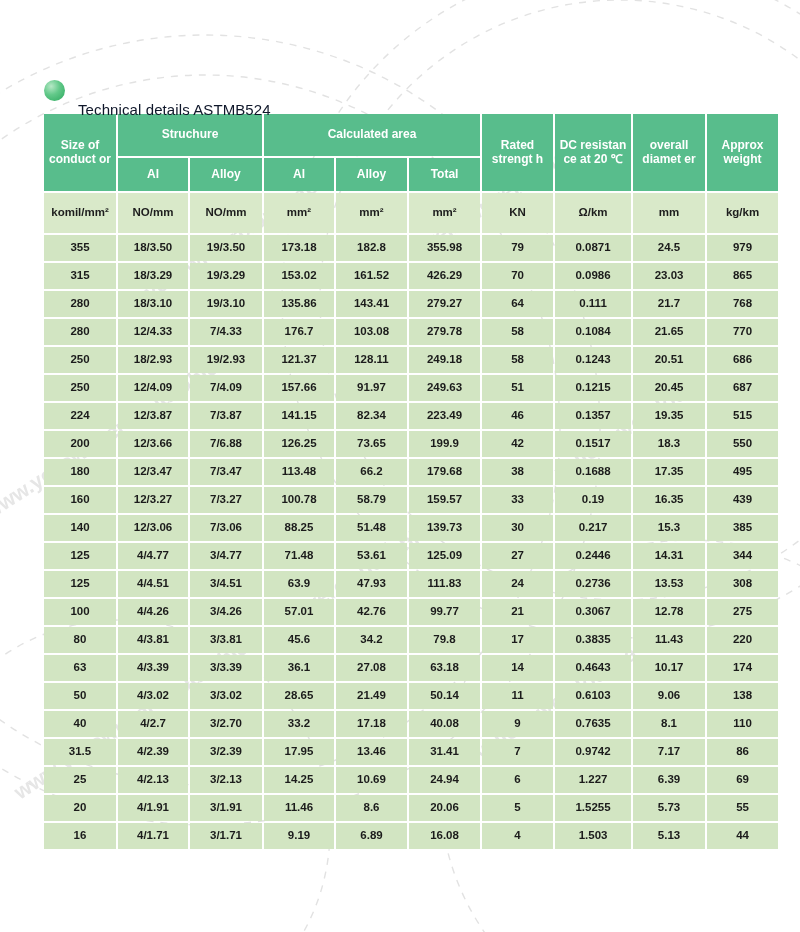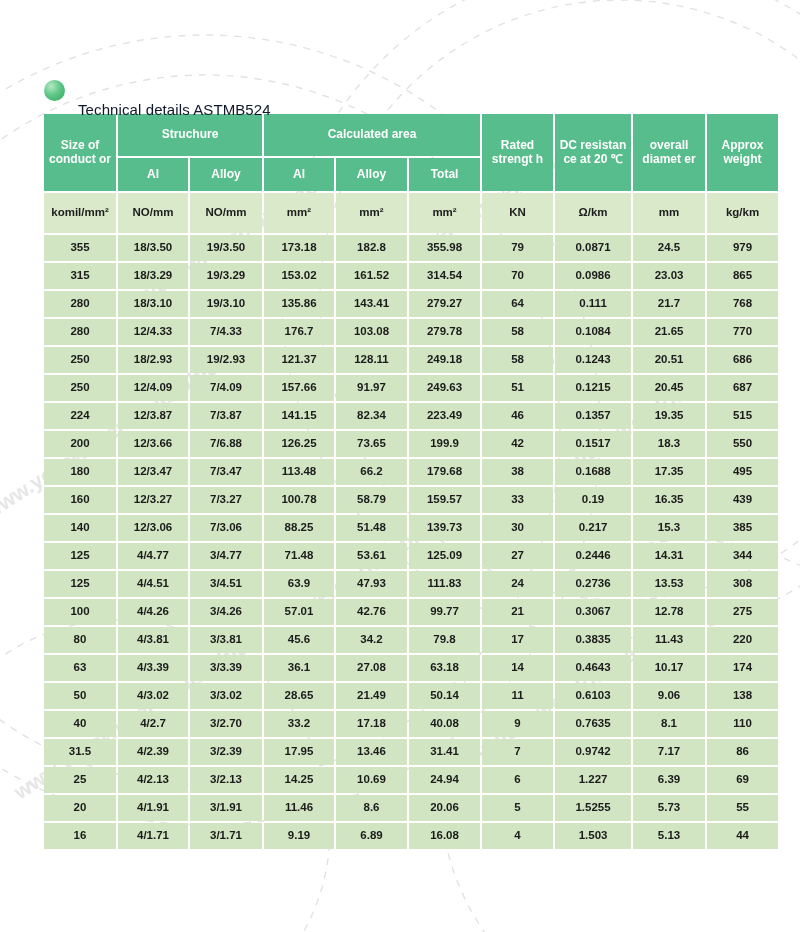--- a/index.html
+++ b/index.html
@@ -179,21 +179,21 @@
         <td>0.0871</td>
         <td>24.5</td>
         <td>979</td>
       </tr>
       <tr class="data-row">
         <td>315</td>
         <td>18/3.29</td>
         <td>19/3.29</td>
         <td>153.02</td>
         <td>161.52</td>
-        <td>314.54</td>
+        <td>426.29</td>
         <td>70</td>
         <td>0.0986</td>
         <td>23.03</td>
         <td>865</td>
       </tr>
       <tr class="data-row">
         <td>280</td>
         <td>18/3.10</td>
         <td>19/3.10</td>
         <td>135.86</td>

